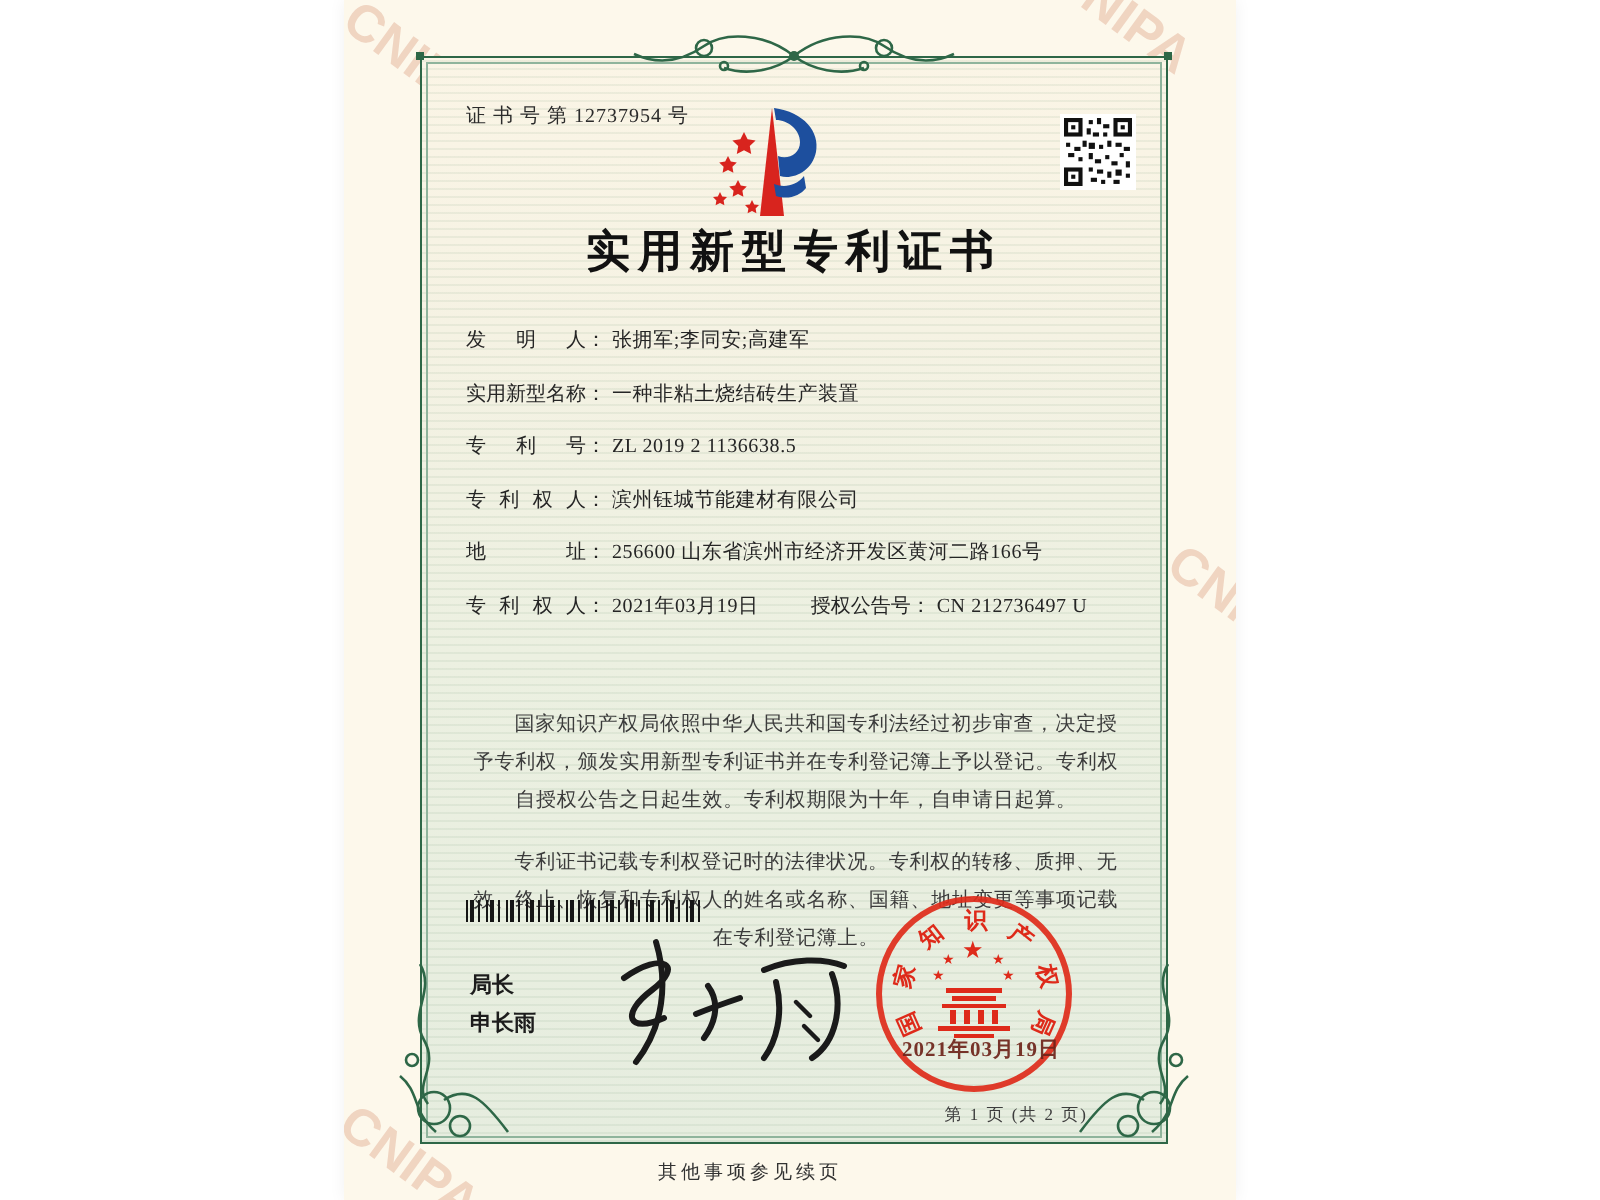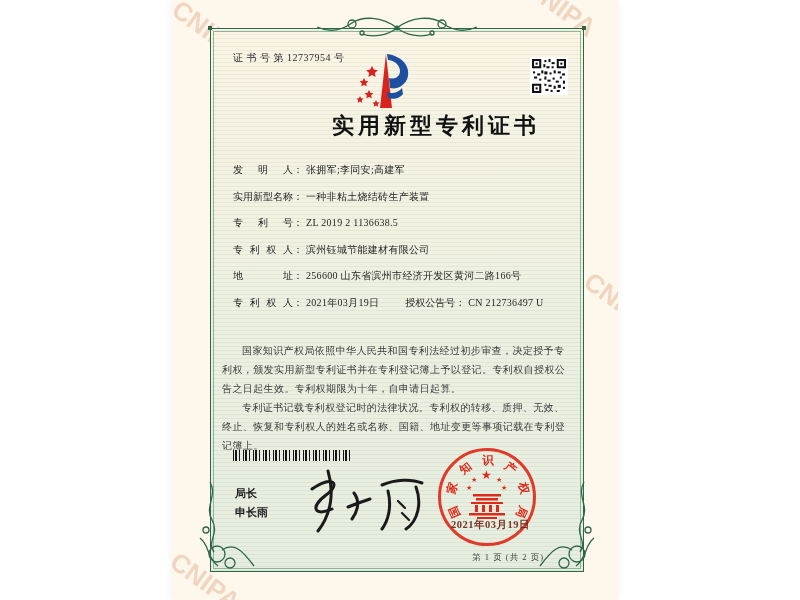--- a/index.html
+++ b/index.html
@@ -26,34 +26,34 @@
   .frame::after{content:"";position:absolute;inset:2px;border:1px solid #8fb49c;pointer-events:none;}
   .corner-dot{position:absolute;width:4px;height:4px;background:#2e6747;}
 
   .orn{position:absolute;pointer-events:none;}
 
   
   .cert-no{position:absolute;left:61px;top:51px;font-size:10px;letter-spacing:.5px;color:#2b2b2b;}
   .logo{position:absolute;left:184px;top:52px;width:56px;height:58px;}
   .qr{position:absolute;left:358px;top:57px;width:38px;height:38px;background:#ffffff;padding:2px;box-sizing:border-box;}
   .title{position:absolute;left:38px;top:111px;width:374px;text-align:center;
-    font-size:22px;font-weight:bold;letter-spacing:4px;color:#111;padding-left:39px;}
+    font-size:22px;font-weight:bold;letter-spacing:4px;color:#111;}
 
   
   .fields{position:absolute;left:61px;top:163px;width:330px;font-size:10px;color:#252525;}
   .frow{height:26.6px;white-space:nowrap;}
   .flabel{display:inline-block;width:60px;text-align:justify;text-align-last:justify;}
   .fcolon{display:inline-block;margin-right:3px;}
   .fvalue{letter-spacing:.3px;}
   .fpair2{margin-left:26px;}
 
   
   .bodytext{position:absolute;left:50px;top:341px;width:352px;font-size:10px;line-height:19px;
     color:#3b3b3b;letter-spacing:.4px;}
-  .bodytext p{margin:0;text-indent:2em;}
+  .bodytext p{margin:12px;text-indent:2em;text-align:center;}
 
   
   .barcode{position:absolute;left:61px;top:450px;width:117px;height:11px;background:
     repeating-linear-gradient(90deg,#151515 0 1px,transparent 1px 2px,#151515 2px 4px,transparent 4px 6px,#151515 6px 7px,transparent 7px 10px);}
   .issuer{position:absolute;left:63px;top:485px;font-family:Liberation Mono, monospace;
     font-size:11px;font-weight:600;color:#1c1c1c;line-height:19px;}
   .signature{position:absolute;left:118px;top:463px;width:140px;height:75px;}
 
   
   .seal{position:absolute;left:266px;top:448px;width:98px;height:98px;}
@@ -268,15 +268,16 @@
               <rect x="27" y="11" width="3" height="7"></rect>
             <rect x="0" y="19" width="36" height="2.5"></rect>
             <rect x="8" y="23" width="20" height="2"></rect>
           </g>
         </svg>
       </div>
     </div>
     <div class="seal-date">2021年03月19日</div>
 
     <div class="page-info">第 1 页 (共 2 页)</div>
+    <div class="continuation">其他事项参见续页</div>
 
   </div>
 </div>
 
 </body></html>

